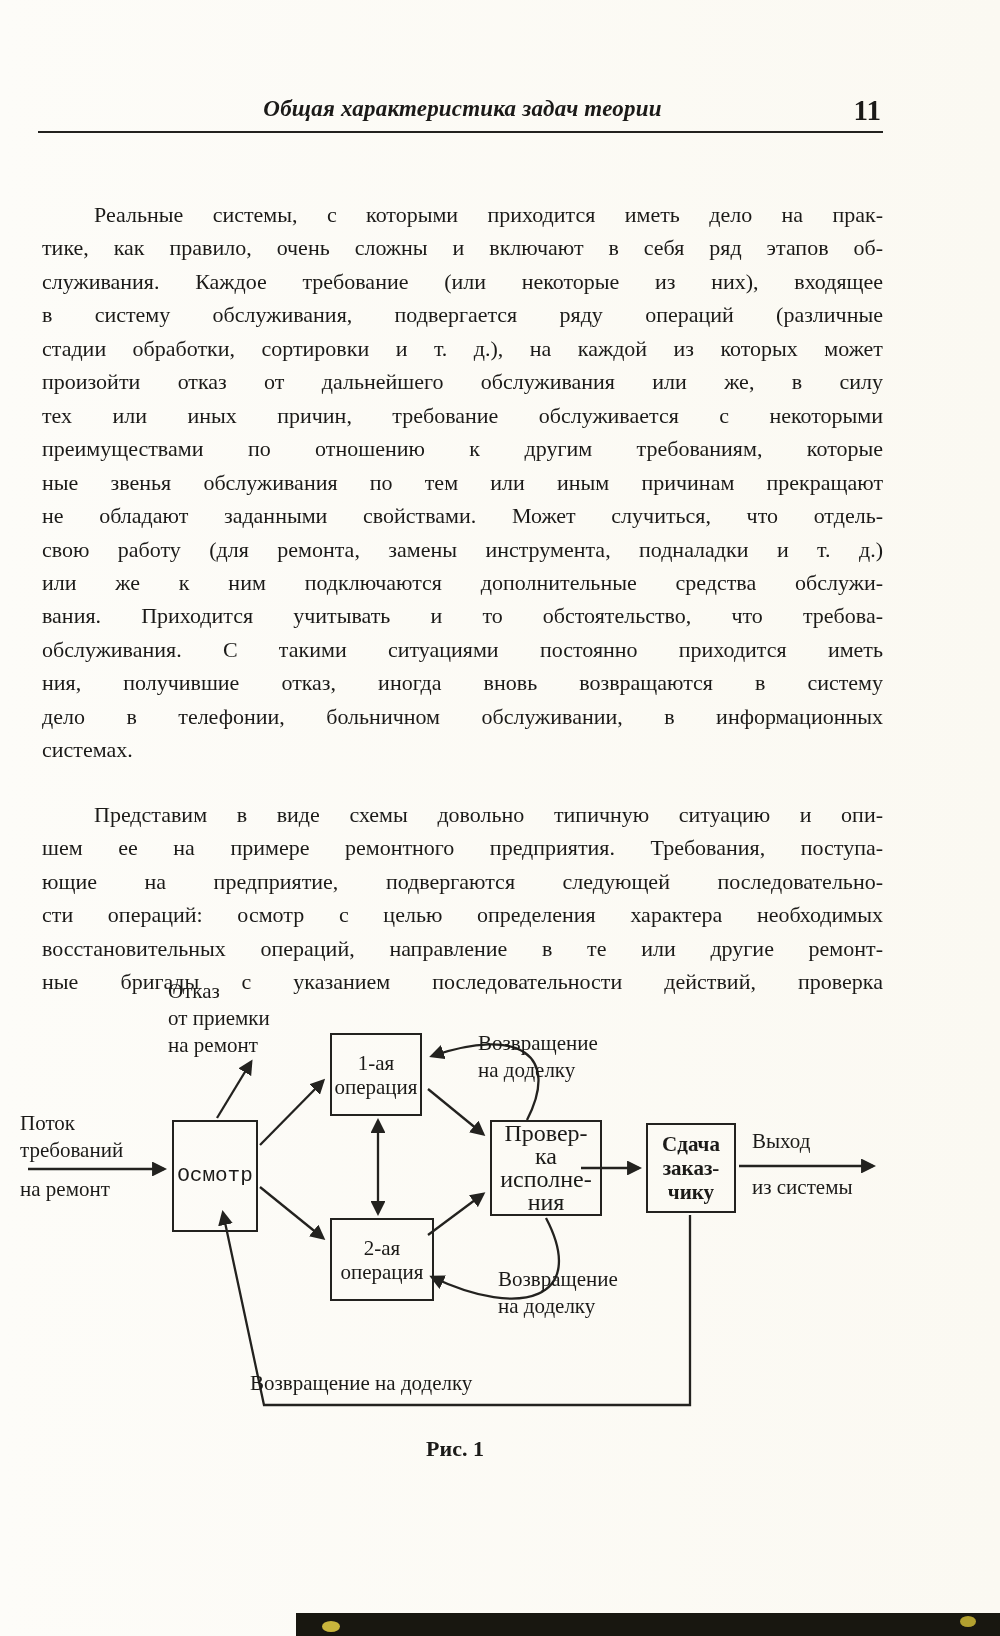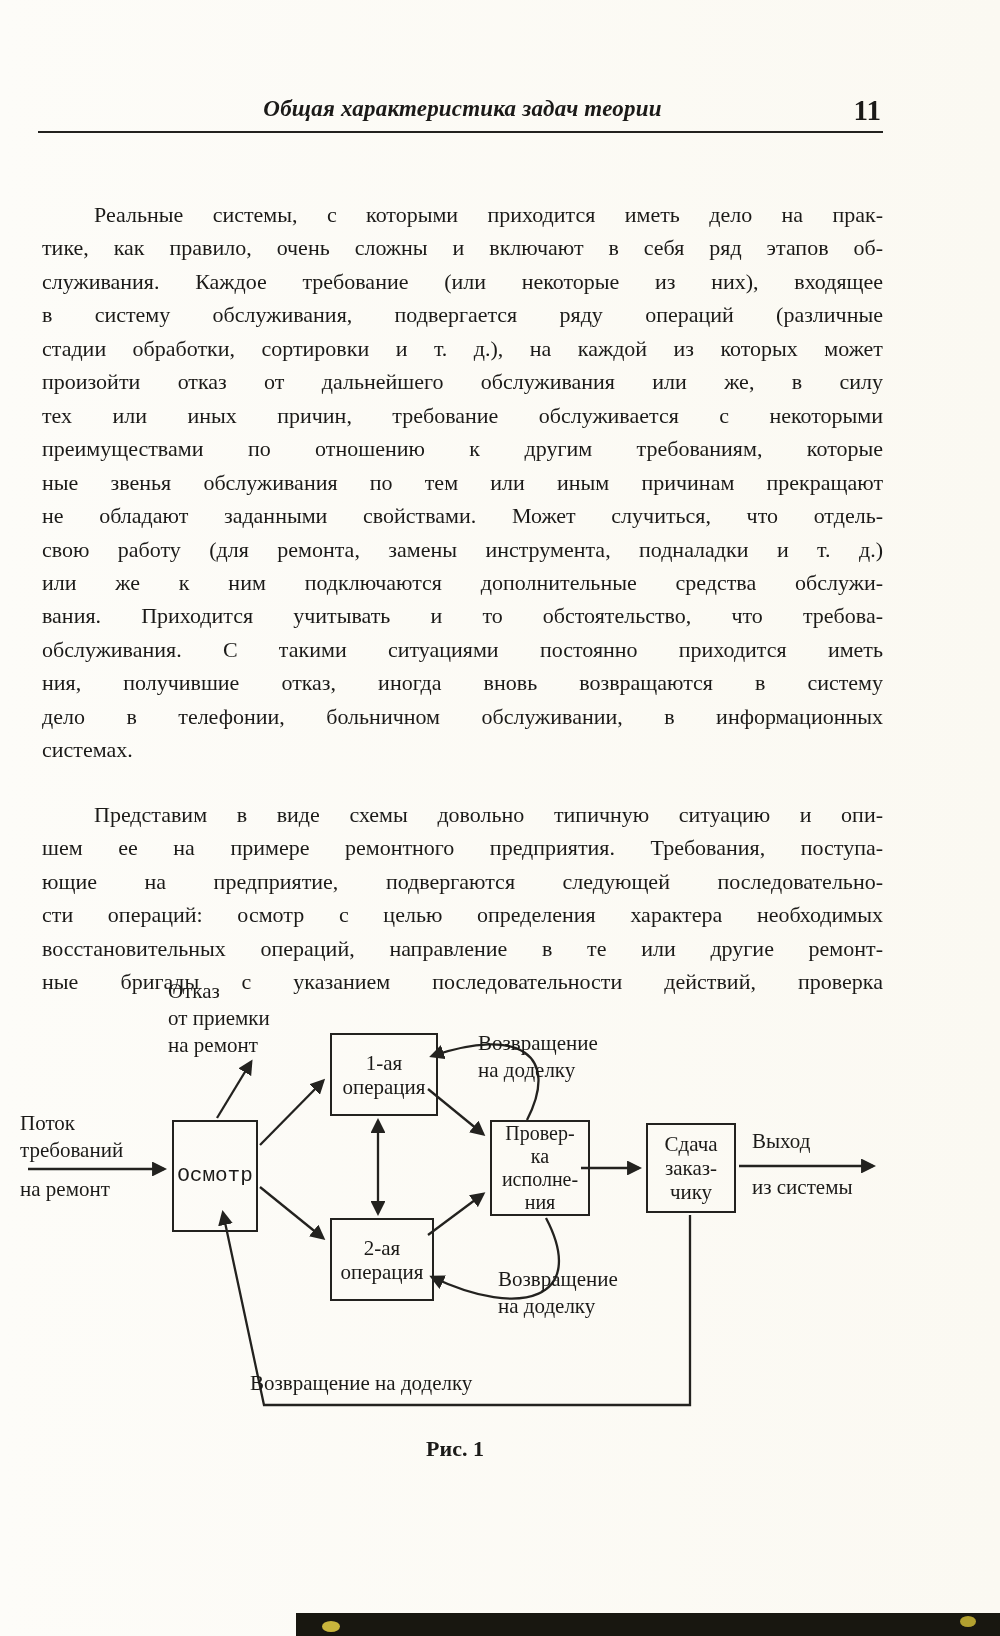--- a/index.html
+++ b/index.html
@@ -33,24 +33,24 @@
   
   .figure { position:absolute; left:0; top:968px; width:1000px; height:545px; }
   .fig-svg { position:absolute; left:0; top:0; }
   .fbox {
     position:absolute; border:2.3px solid #23221f;
     display:flex; align-items:center; justify-content:center;
     text-align:center; white-space:pre-line;
     font-size:21px; line-height:24px; background:transparent;
   }
   #box-inspection { left:172px; top:152px; width:86px;  height:112px;font-family:Liberation Mono, monospace; }
-  #box-op1        { left:330px; top:65px;  width:108px;  height:83px; }
+  #box-op1        { left:330px; top:65px;  width:92px;  height:83px; }
   #box-op2        { left:330px; top:250px; width:104px;  height:83px; }
-  #box-check      { left:490px; top:152px; width:100px;  height:96px; font-size:20px; line-height:23px; }
-  #box-delivery   { left:646px; top:155px; width:90px;  height:90px; }
+  #box-check      { left:490px; top:152px; width:112px;  height:96px; font-size:24px; line-height:23px; }
+  #box-delivery   { left:646px; top:155px; width:90px;  height:90px;font-weight:bold; }
 
   .fig-label { position:absolute; white-space:pre-line; font-size:21px; line-height:27px; }
   #lbl-refusal      { left:168px; top:10px;  width:165px; }
   #lbl-input-top    { left:20px;  top:142px; width:150px; }
   #lbl-input-bottom { left:20px;  top:208px; width:150px; }
   #lbl-exit-top     { left:752px; top:160px; width:138px; }
   #lbl-exit-bottom  { left:752px; top:206px; width:138px; }
   #lbl-return-top   { left:478px; top:62px;  width:175px; }
   #lbl-return-br    { left:498px; top:298px; width:182px; }
   #lbl-return-long  { left:250px; top:402px; width:430px; }

